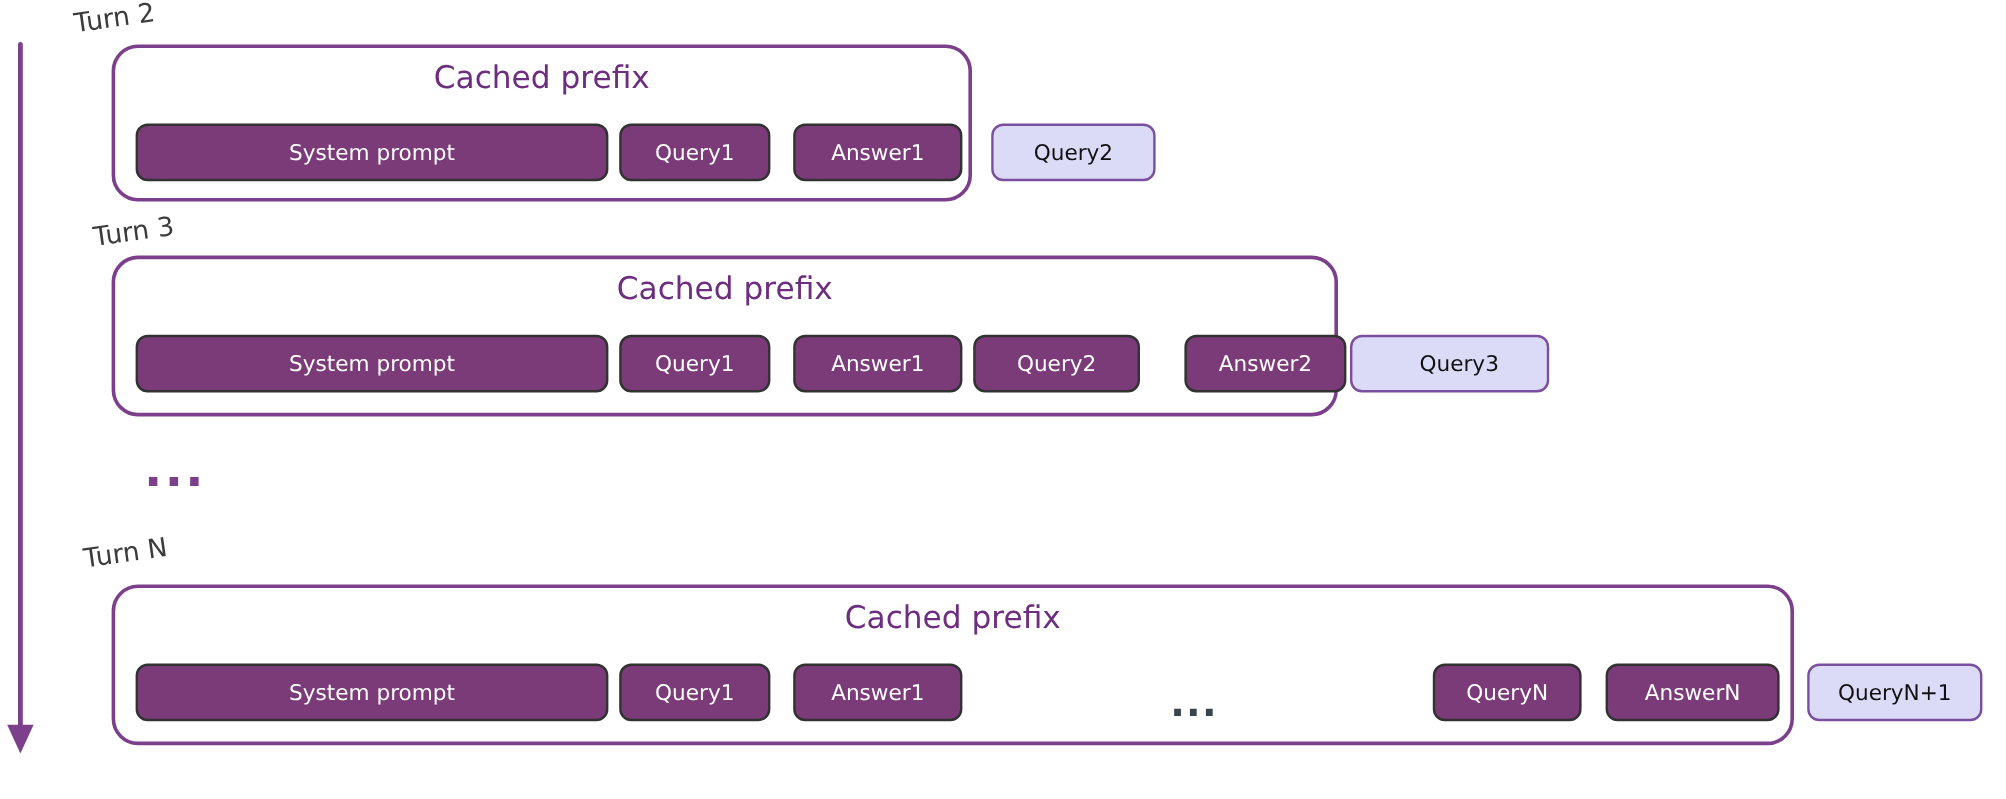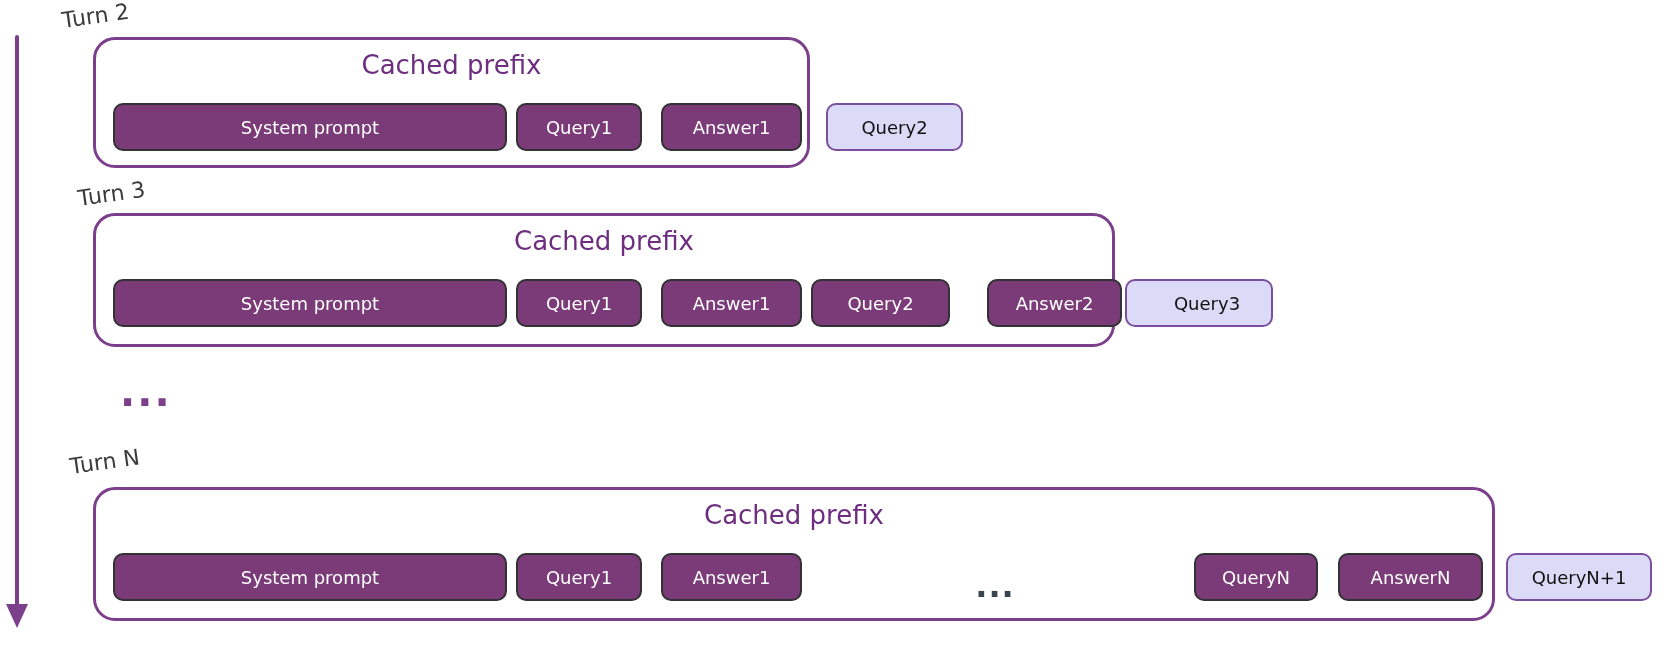--- a/index.html
+++ b/index.html
@@ -94,21 +94,21 @@
   .title-r3{left:93px;top:500px;width:1402px;}
   .r1{top:103px;} .r2{top:279px;} .r3{top:553px;}
   .tok-sys{left:113px;width:394px;}
   .tok-q1{left:516px;width:126px;}
   .tok-a1{left:661px;width:141px;}
   .tok-q2{left:811px;width:139px;}
   .tok-a2{left:956px;width:135px;margin-left:31px;}
   .tok-qn{left:1194px;width:124px;}
   .tok-an{left:1338px;width:145px;text-align:center;}
   .new-r1{left:826px;width:137px;}
-  .new-r2{left:1125px;width:148px;padding-left:16px;}
+  .new-r2{left:1125px;width:166px;padding-left:16px;}
   .new-r3{left:1506px;width:146px;text-align:right;}
 </style>
 </head>
 <body>
 
 <div class="canvas">
 
   <div>
     <div class="arrow-line"></div>
     <div class="arrow-head"></div>

